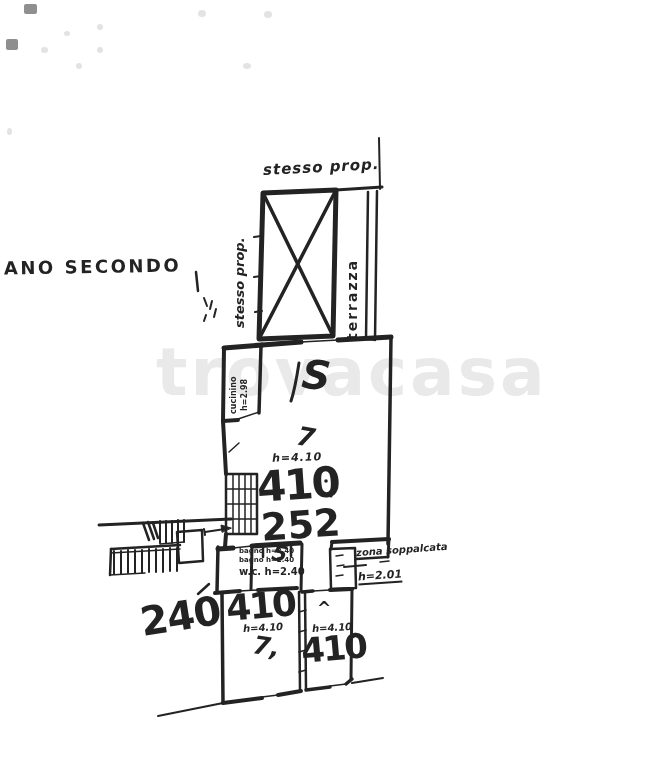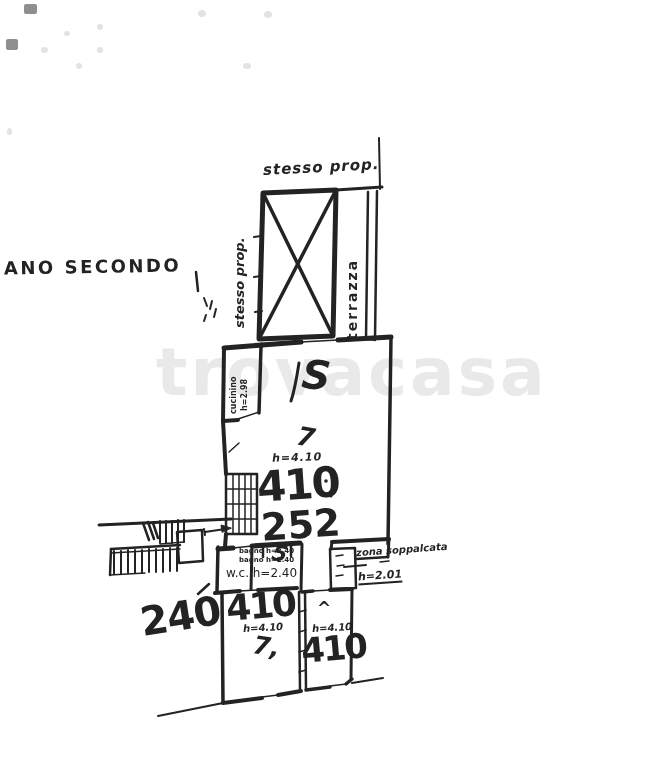--- a/index.html
+++ b/index.html
@@ -22,21 +22,21 @@
   .cucinino-h{left:241px;top:353px;height:58px;font-size:8px;font-weight:bold;}
   
   .letter-s{left:302px;top:355px;font-size:40px;font-style:italic;font-weight:600;transform:rotate(5deg);}
   .mark-7{left:297px;top:424px;font-size:26px;font-style:italic;font-weight:bold;transform:rotate(10deg);}
   .h-main{left:272px;top:452px;font-size:11px;font-weight:bold;font-style:italic;transform:rotate(-2deg);letter-spacing:1px;}
   .n-main{left:257px;top:464px;font-size:42px;font-weight:bold;letter-spacing:-2px;transform:rotate(-4deg);}
   .n-252{left:261px;top:506px;font-size:38px;font-weight:bold;transform:rotate(-4deg);}
   
   .note1{left:239px;top:548px;font-size:7px;font-weight:bold;}
   .note2{left:239px;top:557px;font-size:7px;font-weight:bold;}
-  .note3{left:226px;top:567px;font-size:12px;font-weight:normal;}
+  .note3{left:239px;top:567px;font-size:10px;font-weight:bold;}
   .digit5{left:272px;top:543px;font-size:22px;font-style:italic;font-weight:bold;transform:rotate(12deg);}
   .zona{left:356px;top:545px;font-size:10px;font-weight:bold;font-style:italic;transform:rotate(-4deg);}
   .zona-h{left:358px;top:570px;font-size:11px;font-weight:bold;font-style:italic;transform:rotate(-4deg);
           border-bottom:2px solid #232323;padding-bottom:1px;}
   
   .n-240{left:140px;top:596px;font-size:40px;font-weight:bold;letter-spacing:-1px;transform:rotate(-9deg);}
   .room1-n{left:226px;top:588px;font-size:36px;font-weight:bold;letter-spacing:-2px;transform:rotate(-5deg);}
   .room1-h{left:243px;top:623px;font-size:10px;font-weight:bold;font-style:italic;transform:rotate(-3deg);}
   .room1-7{left:253px;top:634px;font-size:25px;font-style:italic;font-weight:bold;transform:rotate(8deg);}
   .room2-caret{left:317px;top:600px;font-size:17px;font-weight:bold;}

